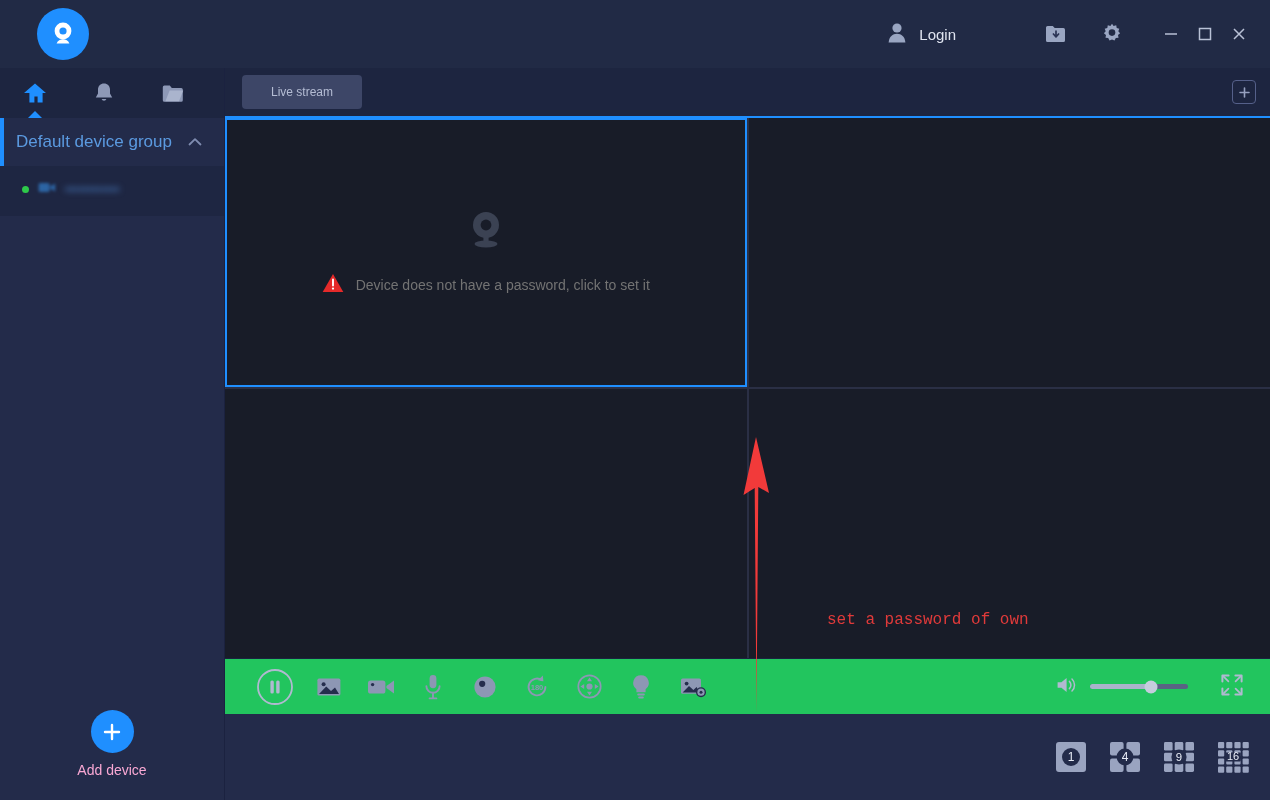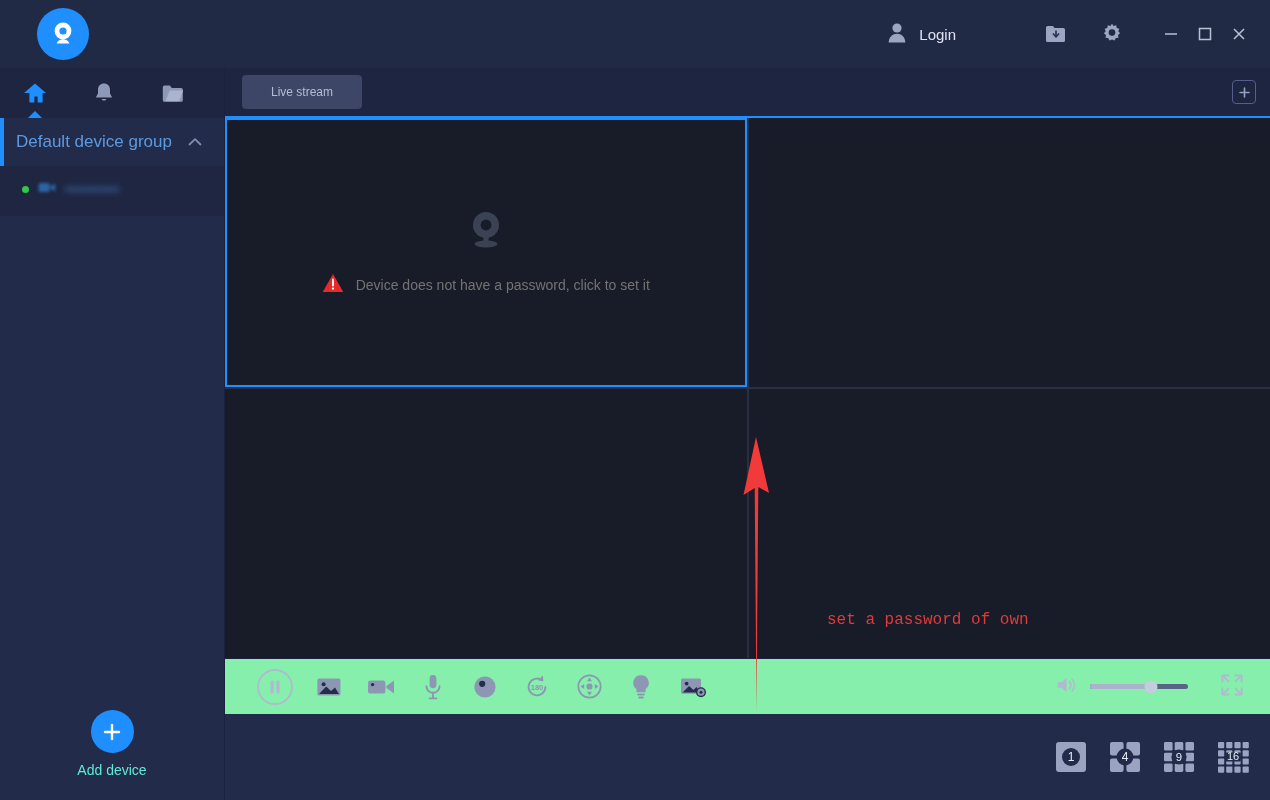--- a/index.html
+++ b/index.html
@@ -110,21 +110,21 @@
     flex: 0 0 auto; padding-bottom: 22px;
     display: flex; flex-direction: column; align-items: center;
     background: #232b4a; cursor: pointer;
   }
   .add-circle {
     width: 43px; height: 43px; border-radius: 50%;
     background: #1f8fff;
     display: flex; align-items: center; justify-content: center;
     margin-bottom: 9px;
   }
-  .add-label { color: #5eead4; font-size: 14px; }
+  .add-label { color: #f9a8d4; font-size: 14px; }
 
   
   .main { flex: 1 1 auto; display: flex; flex-direction: column; min-width: 0; }
 
   .tabbar {
     height: 50px; flex: 0 0 50px;
     background: #1d2540;
     display: flex; align-items: center;
     padding: 0 14px 0 17px;
     border-bottom: 2px solid #1f8fff;
@@ -179,21 +179,21 @@
   .anno-text {
     position: absolute; left: 602px; top: 493px;
     color: #e03a3a; font-size: 16px;
     font-family: "Liberation Mono", monospace;
     white-space: nowrap; pointer-events: none; z-index: 8;
   }
 
   
   .controlbar {
     height: 56px; flex: 0 0 56px;
-    background: #86efac;
+    background: #22c55e;
     display: flex; align-items: center;
     padding: 0 18px 0 22px;
     border-top: 1px solid #1b2240;
   }
   .ctrl {
     width: 52px; height: 46px;
     display: flex; align-items: center; justify-content: center;
     cursor: pointer;
   }
   .ctrl.play { width: 56px; }

